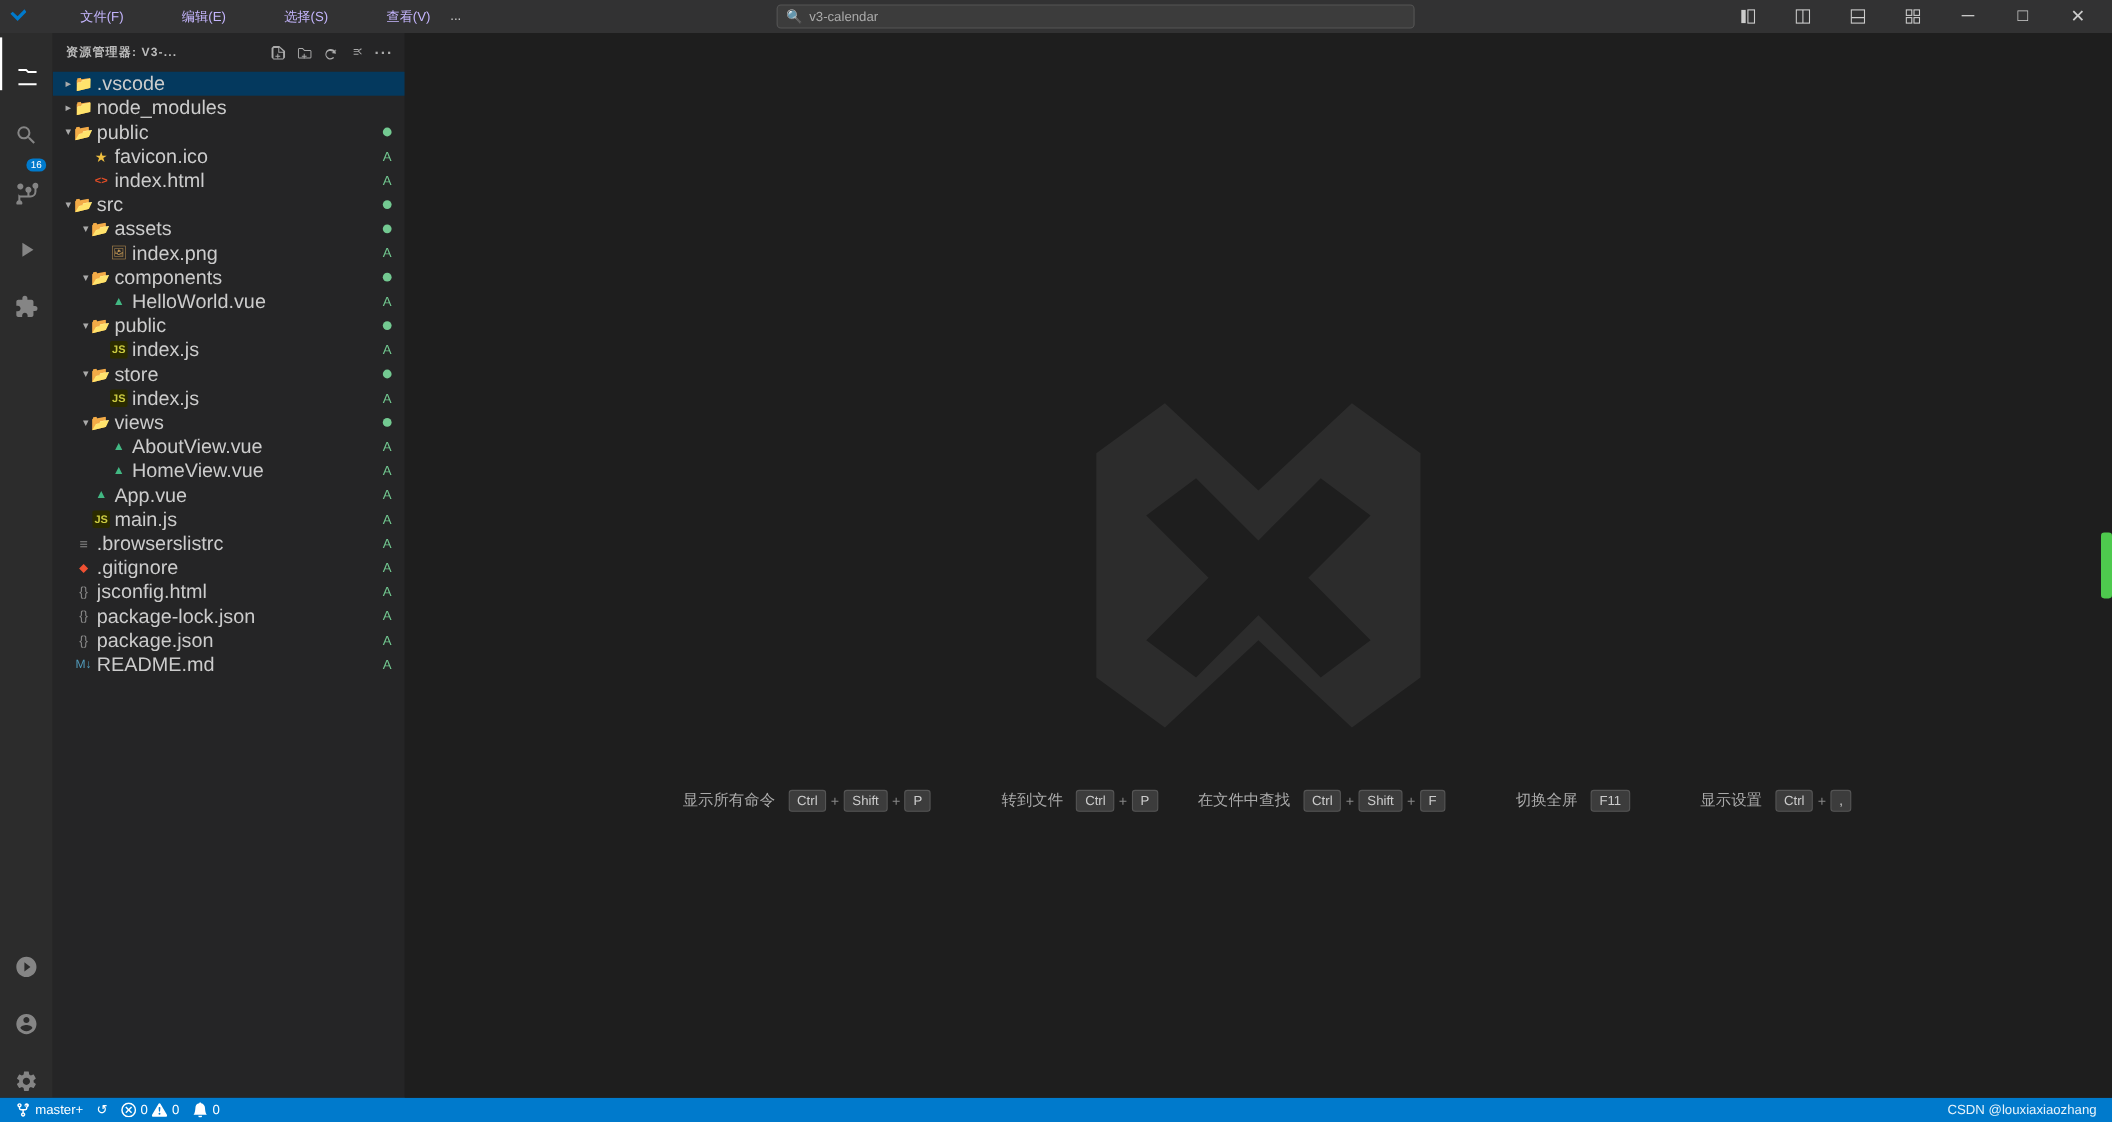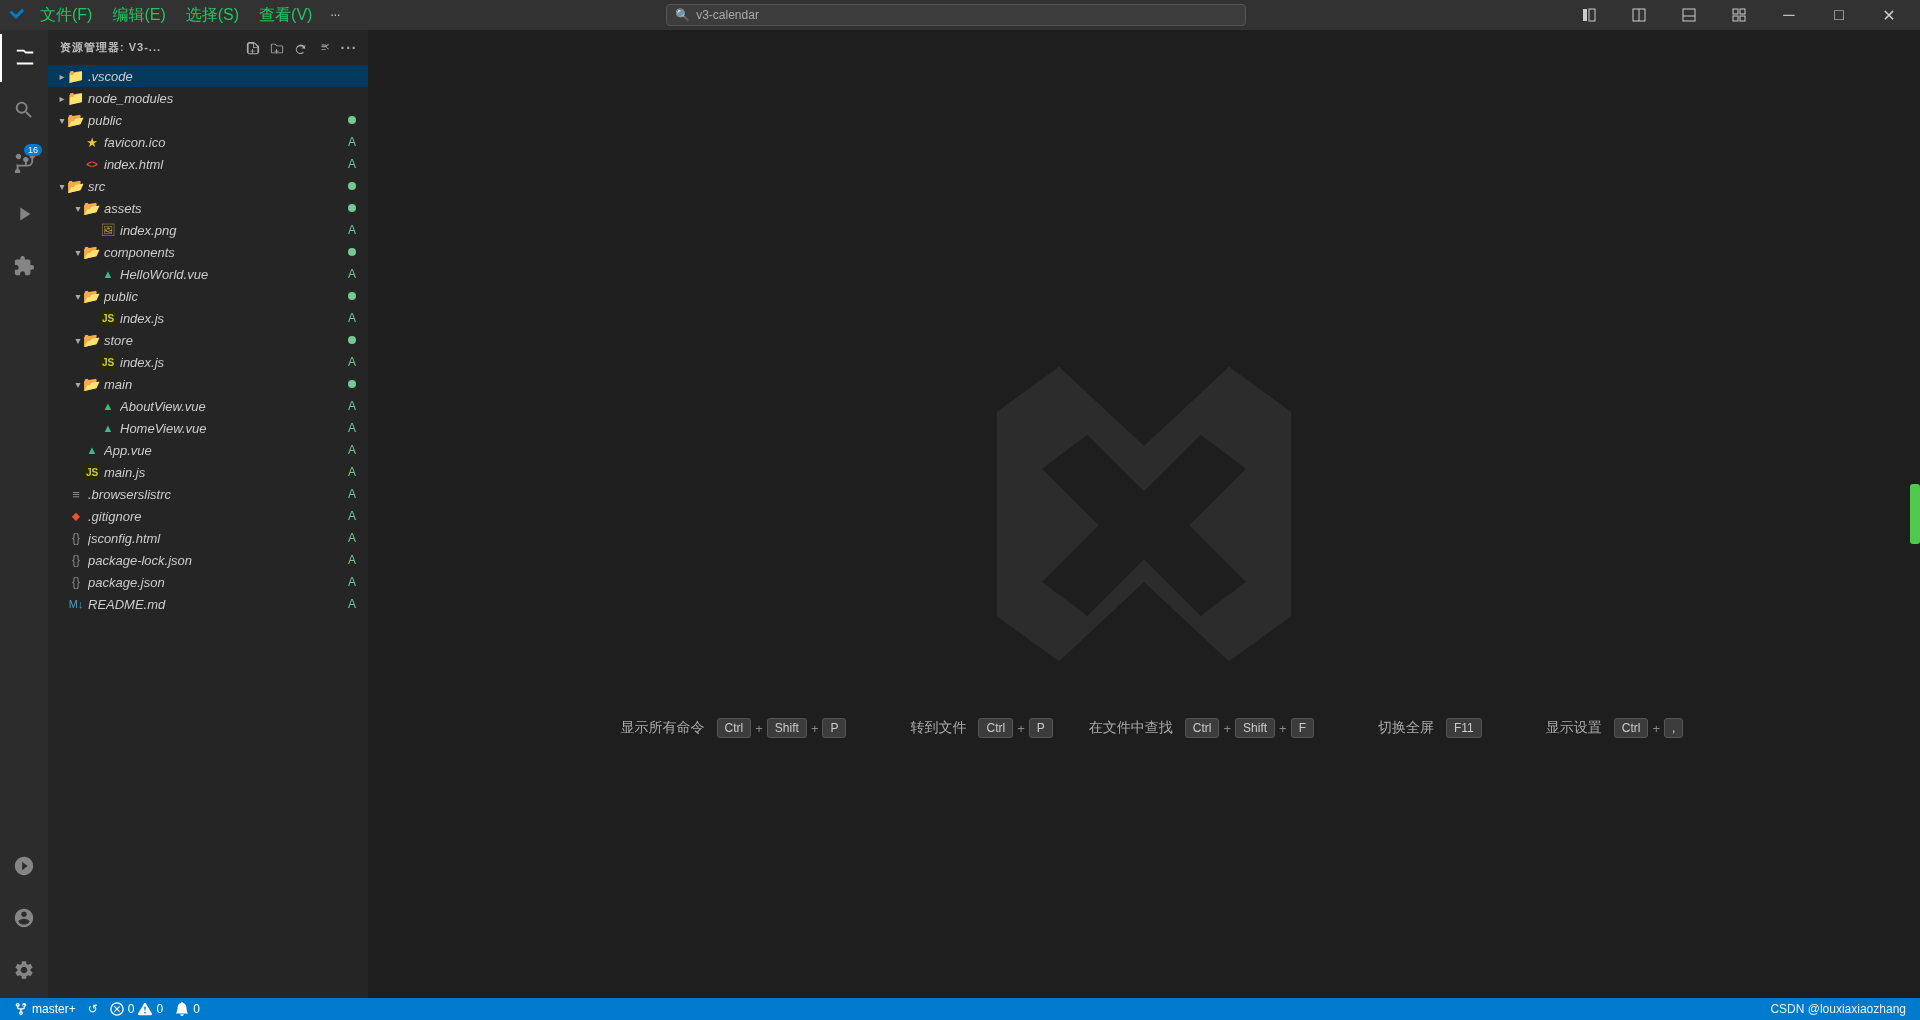--- a/index.html
+++ b/index.html
@@ -29,24 +29,25 @@
       width: 16px;
       height: 16px;
       color: #007acc;
     }
     .titlebar-menu {
       display: flex;
       gap: 4px;
     }
     .titlebar-menu-item {
       padding: 2px 8px;
-      color: #22c55e;
-      font-size: 16px;
+      color: #c4b5fd;
+      font-size: 12px;
       cursor: pointer;
       border-radius: 4px;
+      margin-left: 33px;
     }
     .titlebar-more {
       padding: 2px 6px;
       color: #cccccc;
       font-size: 12px;
       cursor: pointer;
     }
     .titlebar-search {
       flex: 1;
       display: flex;
@@ -96,21 +97,21 @@
       flex-direction: column;
       align-items: center;
       padding: 4px 0;
       gap: 4px;
       flex-shrink: 0;
     }
     .activity-icon {
       width: 48px;
       height: 48px;
       display: flex;
-      align-items: center;
+      align-items: flex-end;
       justify-content: center;
       color: #858585;
       cursor: pointer;
       font-size: 22px;
       position: relative;
     }
     .activity-icon.active { color: #ffffff; border-left: 2px solid #ffffff; }
     .activity-icon .badge {
       position: absolute;
       top: 6px;
@@ -200,22 +201,21 @@
       align-items: center;
       justify-content: center;
       color: #aaa;
       font-size: 10px;
       flex-shrink: 0;
     }
     .tree-item .filename {
       flex: 1;
       overflow: hidden;
       text-overflow: ellipsis;
-      font-size: 13px;
-      font-style: italic;
+      font-size: 18px;
     }
     .tree-item .badge-a {
       margin-left: auto;
       color: #73c991;
       font-size: 12px;
       padding-right: 8px;
     }
     .tree-item .dot-badge {
       width: 8px;
       height: 8px;
@@ -513,21 +513,21 @@
         </div>
         <div class="tree-item" style="padding-left: 40px;">
           <span class="chevron"></span>
           <span class="icon-area" style="color:#cbcb41;font-weight:bold;font-size:10px;background:#2a2a00;border-radius:2px;padding:0 2px;">JS</span>
           <span class="filename">index.js</span>
           <span class="badge-a">A</span>
         </div>
         <div class="tree-item" style="padding-left: 24px;">
           <span class="chevron">▾</span>
           <span class="icon-area" style="color:#c09553;font-size:14px;">📂</span>
-          <span class="filename">main</span>
+          <span class="filename">views</span>
           <span class="dot-badge"></span>
         </div>
         <div class="tree-item" style="padding-left: 40px;">
           <span class="chevron"></span>
           <span class="icon-area" style="color:#42b883;font-weight:bold;font-size:11px;">▲</span>
           <span class="filename">AboutView.vue</span>
           <span class="badge-a">A</span>
         </div>
         <div class="tree-item" style="padding-left: 40px;">
           <span class="chevron"></span>

